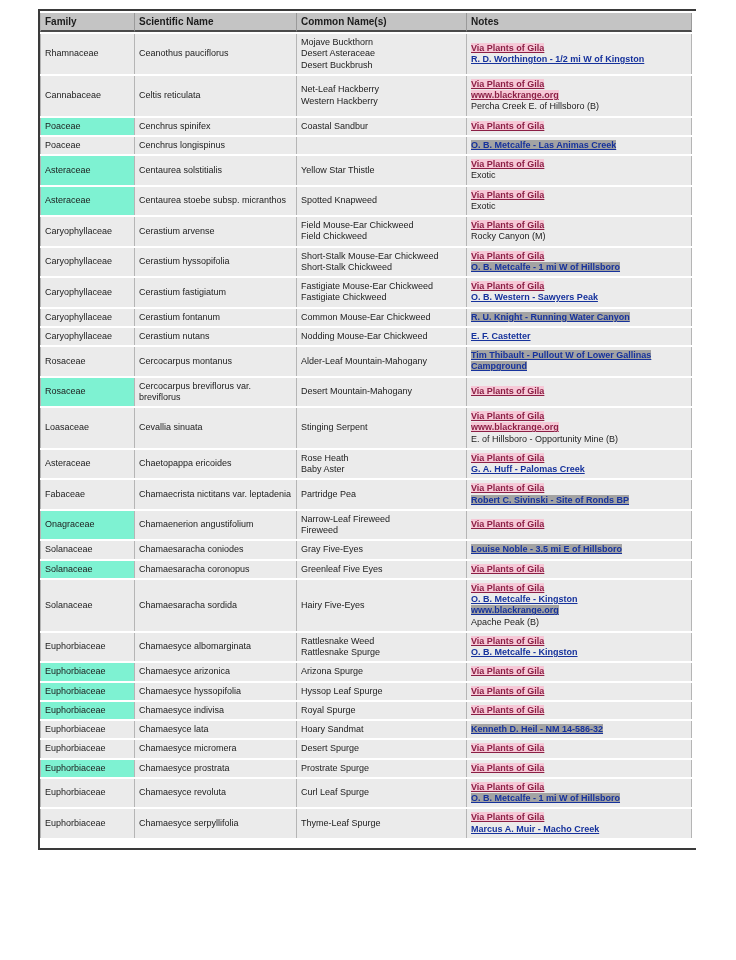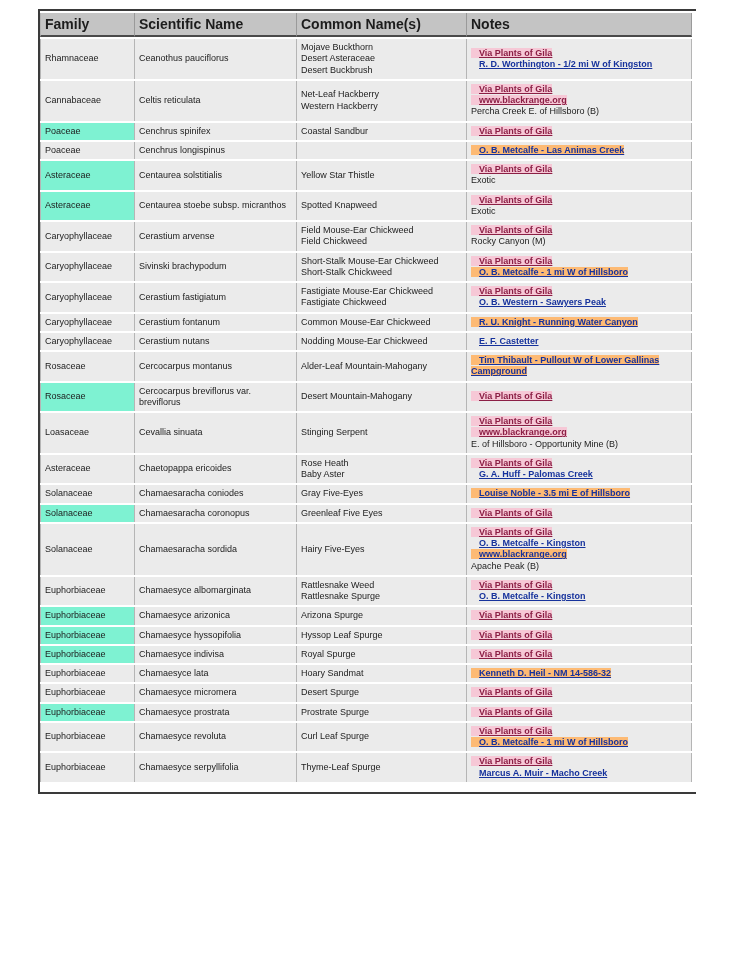--- a/index.html
+++ b/index.html
@@ -3,30 +3,30 @@
 <meta charset="utf-8">
 <style>
   html,body{margin:0;padding:0;background:#ffffff;font-family:"Liberation Sans",sans-serif;}
   #page{position:relative;width:736px;height:960px;background:#ffffff;overflow:hidden;}
   #frame{position:absolute;left:38px;top:9px;width:656px;border-left:2px solid #3a3a3a;border-top:2px solid #3a3a3a;border-bottom:2px solid #3a3a3a;padding:0 0 8px 0;background:#ffffff;}
   table.species{border-collapse:separate;border-spacing:0 2px;width:652px;table-layout:fixed;font-size:9px;color:#1c1c1c;}
   table.species col.c-family{width:95px;}
   table.species col.c-sci{width:162px;}
   table.species col.c-common{width:170px;}
   table.species col.c-notes{width:225px;}
-  th{background:#c4c4c4;text-align:left;font-weight:bold;padding:3px 4px;border-bottom:2px solid #4a4a4a;border-right:1px solid #9a9a9a;font-size:14px;}
+  th{background:#c4c4c4;text-align:left;font-weight:bold;padding:3px 4px;border-bottom:2px solid #4a4a4a;border-right:1px solid #9a9a9a;font-size:10px;}
   td{background:#ebebeb;vertical-align:middle;padding:3px 4px;border-right:1px solid #b5b5b5;line-height:1.25;}
   td.first,th.first{border-left:1px solid #b5b5b5;}
   td.family-hl{background:#7ef2d2;}
   .note-line{display:block;}
-  a.lnk{font-weight:bold;cursor:pointer;padding-left:8px;}
+  a.lnk{font-weight:bold;cursor:pointer;}
   a.lnk-red{color:#8b1f45;}
   a.lnk-blue{color:#16329c;}
   .hl-pink{background:#f6c8d6;}
-  .hl-blue{background:#fdba74;}
+  .hl-blue{background:#a3a3a3;}
   .plain-note{color:#222;margin-top:32px;}
 </style>
 </head>
 <body>
 
 <div id="page">
   <div id="frame">
     <table class="species">
       <colgroup>
         <col class="c-family">
@@ -116,21 +116,21 @@
               <span class="note-line">Field Mouse-Ear Chickweed</span>
               <span class="note-line">Field Chickweed</span>
             </td>
             <td>
               <span class="note-line"><a class="lnk lnk-red hl-pink" href="#">Via Plants of Gila</a></span>
               <span class="note-line"><span class="plain-note">Rocky Canyon (M)</span></span>
             </td>
           </tr>
           <tr>
             <td class="first">Caryophyllaceae</td>
-            <td>Sivinski brachypodum</td>
+            <td>Cerastium hyssopifolia</td>
             <td>
               <span class="note-line">Short-Stalk Mouse-Ear Chickweed</span>
               <span class="note-line">Short-Stalk Chickweed</span>
             </td>
             <td>
               <span class="note-line"><a class="lnk lnk-red hl-pink" href="#">Via Plants of Gila</a></span>
               <span class="note-line"><a class="lnk lnk-blue hl-blue" href="#">O. B. Metcalfe - 1 mi W of Hillsboro</a></span>
             </td>
           </tr>
           <tr>
@@ -200,20 +200,42 @@
           <tr>
             <td class="first">Asteraceae</td>
             <td>Chaetopappa ericoides</td>
             <td>
               <span class="note-line">Rose Heath</span>
               <span class="note-line">Baby Aster</span>
             </td>
             <td>
               <span class="note-line"><a class="lnk lnk-red hl-pink" href="#">Via Plants of Gila</a></span>
               <span class="note-line"><a class="lnk lnk-blue" href="#">G. A. Huff - Palomas Creek</a></span>
+            </td>
+          </tr>
+          <tr>
+            <td class="first">Fabaceae</td>
+            <td>Chamaecrista nictitans var. leptadenia</td>
+            <td>
+              <span class="note-line">Partridge Pea</span>
+            </td>
+            <td>
+              <span class="note-line"><a class="lnk lnk-red hl-pink" href="#">Via Plants of Gila</a></span>
+              <span class="note-line"><a class="lnk lnk-blue hl-blue" href="#">Robert C. Sivinski - Site of Ronds BP</a></span>
+            </td>
+          </tr>
+          <tr>
+            <td class="first family-hl">Onagraceae</td>
+            <td>Chamaenerion angustifolium</td>
+            <td>
+              <span class="note-line">Narrow-Leaf Fireweed</span>
+              <span class="note-line">Fireweed</span>
+            </td>
+            <td>
+              <span class="note-line"><a class="lnk lnk-red hl-pink" href="#">Via Plants of Gila</a></span>
             </td>
           </tr>
           <tr>
             <td class="first">Solanaceae</td>
             <td>Chamaesaracha coniodes</td>
             <td>
               <span class="note-line">Gray Five-Eyes</span>
             </td>
             <td>
               <span class="note-line"><a class="lnk lnk-blue hl-blue" href="#">Louise Noble - 3.5 mi E of Hillsboro</a></span>

